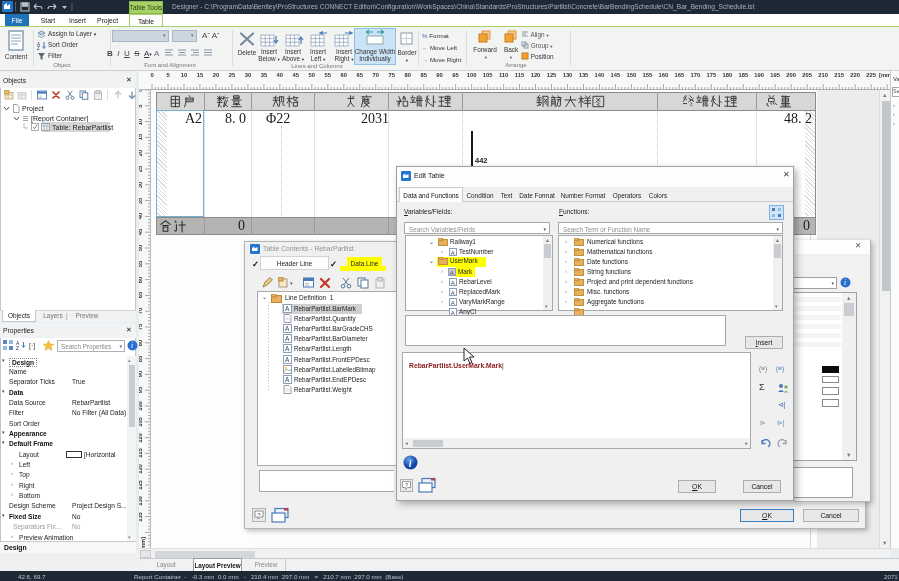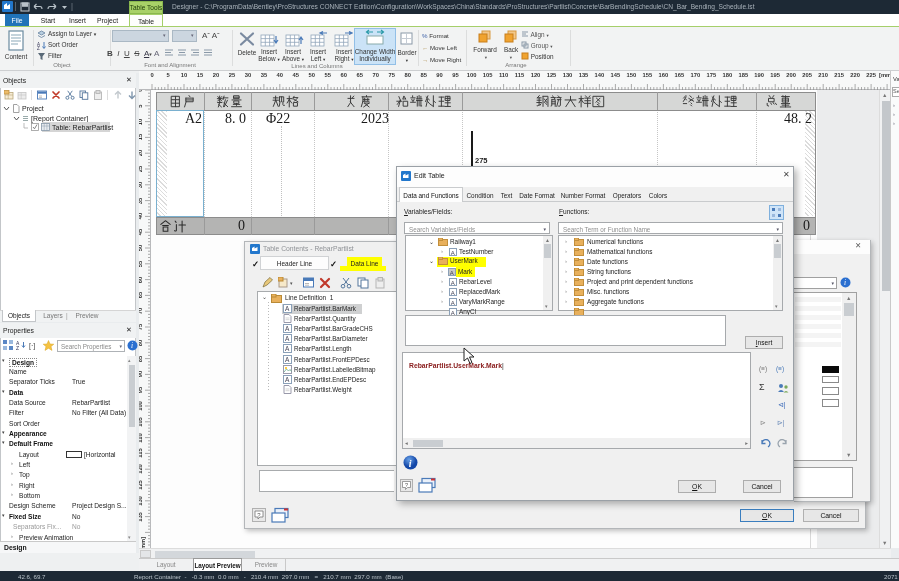--- a/index.html
+++ b/index.html
@@ -389,24 +389,24 @@
         <use href="#g-zong" fill="none" stroke="#3a3a3a" stroke-width="7.5" stroke-linecap="round"></use>
       </svg>
       <svg width="13" height="13" viewBox="0 0 100 100" style="display:block">
         <use href="#g-zhong" fill="none" stroke="#3a3a3a" stroke-width="7.5" stroke-linecap="round"></use>
       </svg>
     </span></div>
 <div style="position:absolute;left:156px;top:110px;width:48px;height:107px;border:1px solid #7ab0cf"></div>
 <div style="position:absolute;left:160px;top:110.5px;width:42px;height:14px;text-align:right;font-family:'Liberation Serif',serif;font-size:14px;color:#1a1a1a">A2</div>
 <div style="position:absolute;left:204px;top:110.5px;width:42px;height:14px;text-align:right;font-family:'Liberation Serif',serif;font-size:14px;color:#1a1a1a">8.&nbsp;0</div>
 <div style="position:absolute;left:266px;top:110.5px;width:40px;height:14px;font-family:'Liberation Serif',serif;font-size:14px;color:#1a1a1a">Φ22</div>
-<div style="position:absolute;left:330px;top:110.5px;width:59px;height:14px;text-align:right;font-family:'Liberation Serif',serif;font-size:14px;color:#1a1a1a">2023</div>
+<div style="position:absolute;left:330px;top:110.5px;width:59px;height:14px;text-align:right;font-family:'Liberation Serif',serif;font-size:14px;color:#1a1a1a">2031</div>
 <div style="position:absolute;left:760px;top:110.5px;width:52px;height:14px;text-align:right;font-family:'Liberation Serif',serif;font-size:14px;color:#1a1a1a">48.&nbsp;2</div>
 <div style="position:absolute;left:471px;top:131px;width:2px;height:35px;background:#1a1a1a"></div>
-<div style="position:absolute;left:475px;top:156px;width:18px;height:9px;font-size:7.5px;font-weight:bold;color:#222">275</div>
+<div style="position:absolute;left:475px;top:156px;width:18px;height:9px;font-size:7.5px;font-weight:bold;color:#222">442</div>
 <div style="position:absolute;left:159px;top:220px;width:30px;height:14px"><span style="display:inline-flex;gap:1px;vertical-align:top">
       <svg width="13" height="13" viewBox="0 0 100 100" style="display:block">
         <use href="#g-he" fill="none" stroke="#2a2a2a" stroke-width="8" stroke-linecap="round"></use>
       </svg>
       <svg width="13" height="13" viewBox="0 0 100 100" style="display:block">
         <use href="#g-ji" fill="none" stroke="#2a2a2a" stroke-width="8" stroke-linecap="round"></use>
       </svg>
     </span></div>
 <div style="position:absolute;left:204px;top:218px;width:41px;height:15px;text-align:right;font-family:'Liberation Serif',serif;font-size:14px;color:#1a1a1a">0</div>
 <div style="position:absolute;left:760px;top:218px;width:50px;height:15px;text-align:right;font-family:'Liberation Serif',serif;font-size:14px;color:#1a1a1a">0</div>

